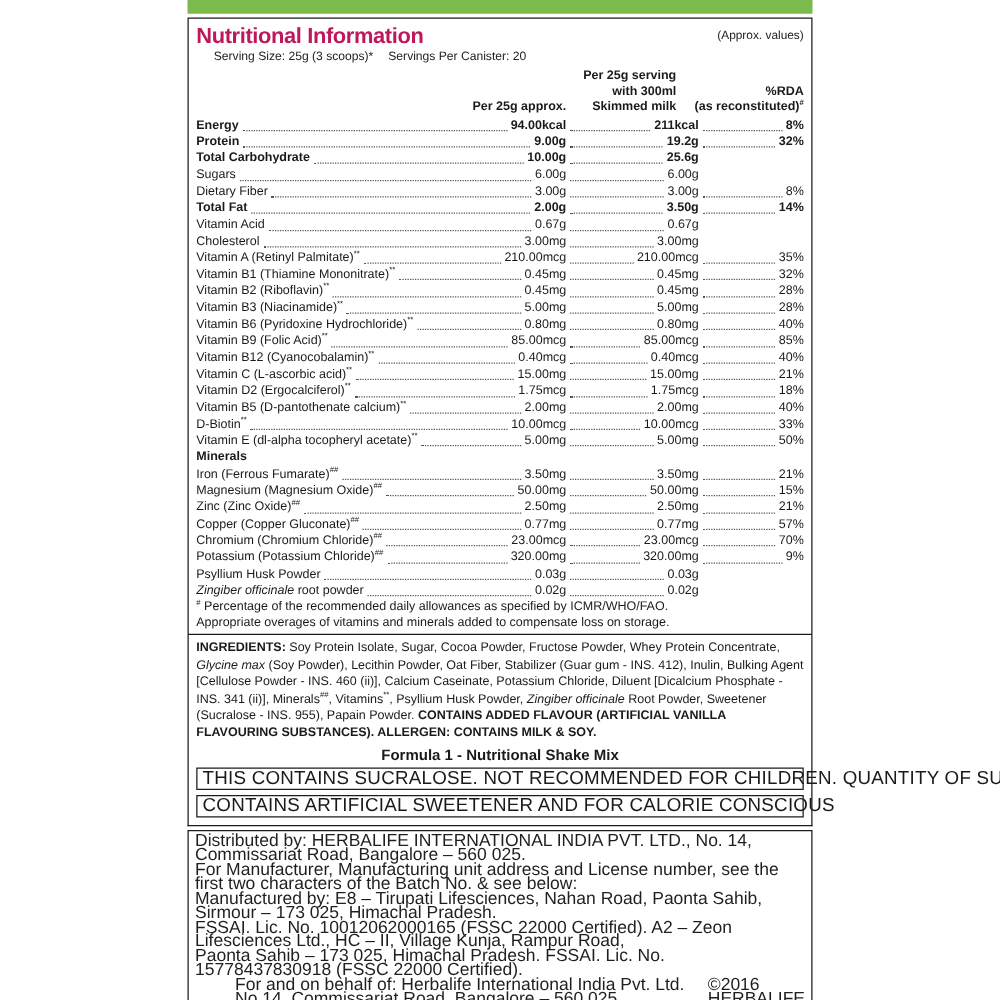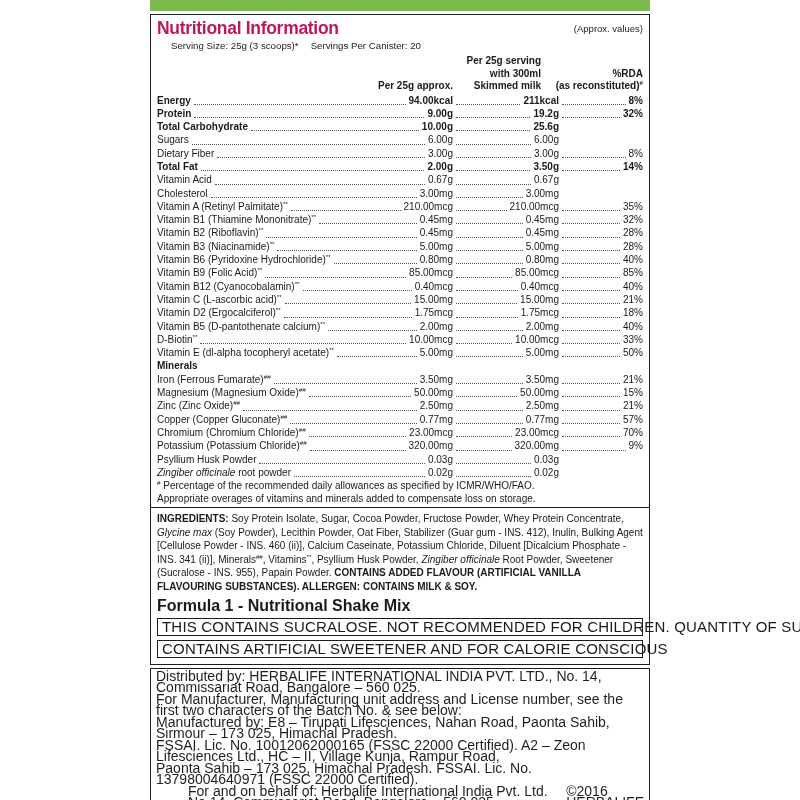--- a/index.html
+++ b/index.html
@@ -28,21 +28,21 @@
   .seg1{width:296px;}
   .seg2{width:106px;}
   .seg3{flex:1;}
   .nm{white-space:nowrap;}
   .v{white-space:nowrap;}
   .d{flex:1 1 auto;border-bottom:1px dotted #555;margin:0 3px 2px 3px;min-width:4px;height:1px;align-self:flex-end;}
   sup{font-size:0.62em;line-height:0;vertical-align:super;}
   .fnote{font-size:10px;line-height:13px;}
   .ingbox{border:1.6px solid #1c1c1c;border-top:none;background:#fff;padding:4px 6px 5px;box-sizing:border-box;}
   .ing{font-size:10px;line-height:13.6px;margin:0;}
-  .formula{font-size:16px;font-weight:bold;margin:3px 0 2px;}
+  .formula{font-size:12px;font-weight:bold;margin:3px 0 2px;text-align:center;}
   .wbox{border:1.2px solid #1c1c1c;padding:1px 4px 2px;font-size:15px;line-height:13px;margin:3px 0 4px;letter-spacing:0.2px;white-space:nowrap;}
   .wbox:last-child{margin-bottom:1px;}
   .footerbox{border:1.2px solid #1c1c1c;margin-top:3px;padding:2px 5px 3px;font-size:14px;line-height:11.5px;color:#1f1f1f;box-sizing:border-box;}
   .lastline{display:flex;justify-content:space-between;margin-left:32px;}
   i{font-style:italic;}
 </style>
 </head>
 <body>
 
 <div class="wrap">
@@ -489,20 +489,20 @@
     <div class="formula">Formula 1 - Nutritional Shake Mix</div>
     <div class="wbox">THIS CONTAINS SUCRALOSE. NOT RECOMMENDED FOR CHILDREN. QUANTITY OF SUGAR ADDED 24gm/100gm</div>
     <div class="wbox">CONTAINS ARTIFICIAL SWEETENER AND FOR CALORIE CONSCIOUS</div>
   </div>
 
   <div class="footerbox">
     <div>Distributed by: HERBALIFE INTERNATIONAL INDIA PVT. LTD., No. 14, Commissariat Road, Bangalore – 560 025.</div>
     <div>For Manufacturer, Manufacturing unit address and License number, see the first two characters of the Batch No. &amp; see below:</div>
     <div>Manufactured by: E8 – Tirupati Lifesciences, Nahan Road, Paonta Sahib, Sirmour – 173 025, Himachal Pradesh.</div>
     <div>FSSAI. Lic. No. 10012062000165 (FSSC 22000 Certified). A2 – Zeon Lifesciences Ltd., HC – II, Village Kunja, Rampur Road,</div>
-    <div>Paonta Sahib – 173 025, Himachal Pradesh. FSSAI. Lic. No. 13798004640971 (FSSC 22000 Certified).</div>
+    <div>Paonta Sahib – 173 025, Himachal Pradesh. FSSAI. Lic. No. 15778437830918 (FSSC 22000 Certified).</div>
     <div class="lastline">
       <span>For and on behalf of: Herbalife International India Pvt. Ltd. No.14, Commissariat Road, Bangalore – 560 025</span>
       <span>©2016 HERBALIFE</span>
     </div>
   </div>
 
 </div>
 
 </body></html>

